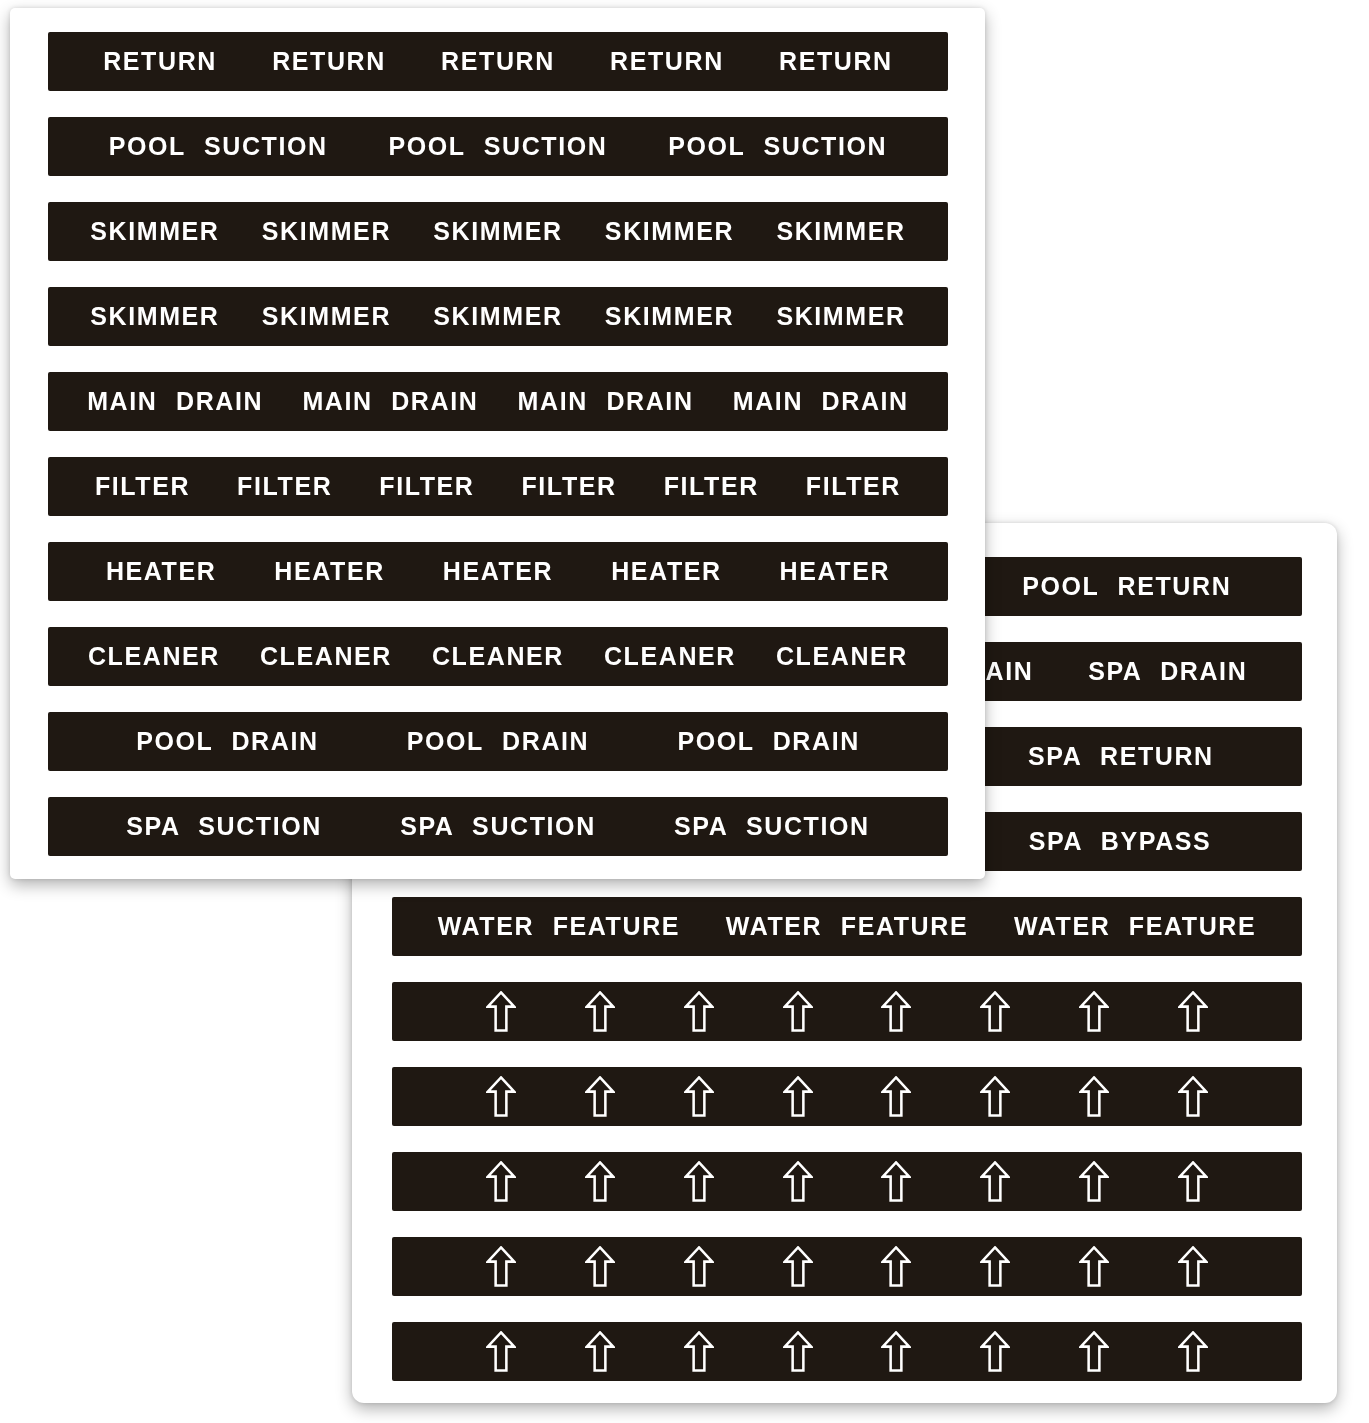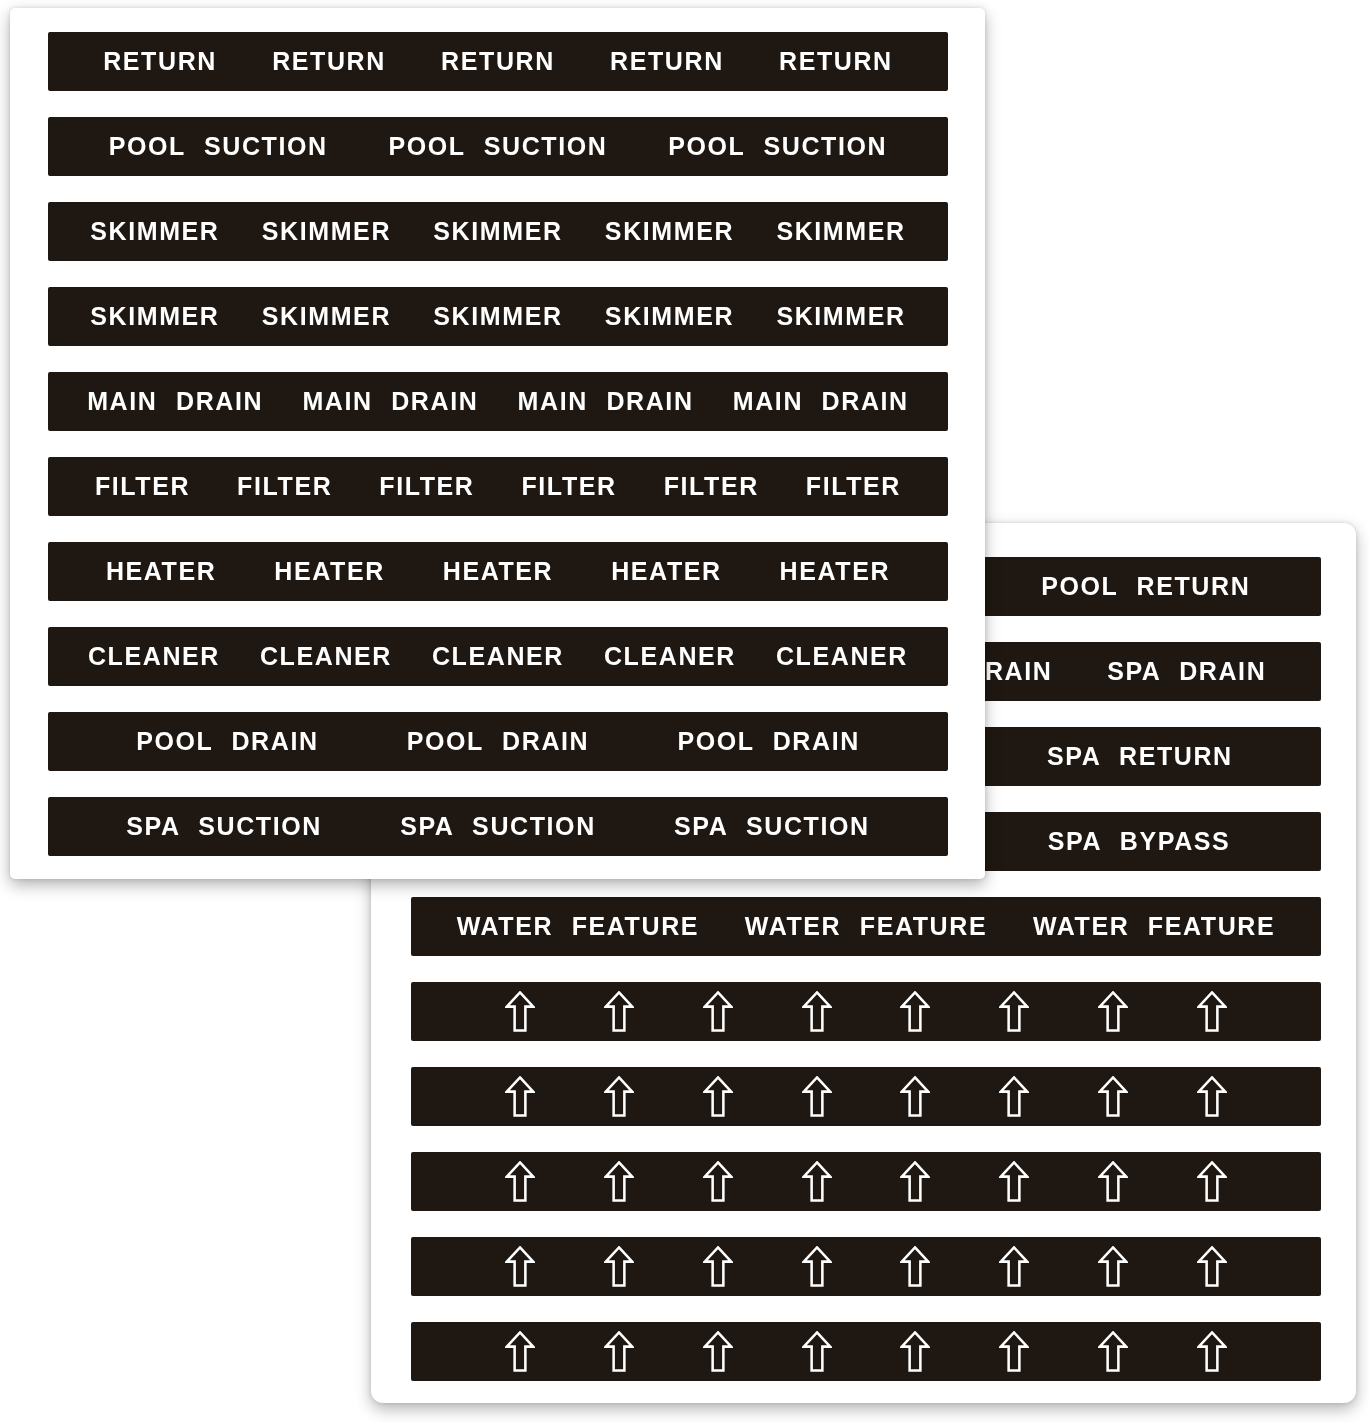--- a/index.html
+++ b/index.html
@@ -23,21 +23,21 @@
   #sheet1 {
     left: 10px;
     top: 8px;
     width: 975px;
     height: 871px;
     padding: 24px 37px 0 38px;
     border-radius: 5px;
     z-index: 2;
   }
   #sheet2 {
-    left: 371px;
+    left: 352px;
     top: 523px;
     width: 985px;
     height: 880px;
     padding: 34px 35px 0 40px;
     border-radius: 12px;
     z-index: 1;
   }
   .strip {
     height: 59px;
     margin-bottom: 26px;

